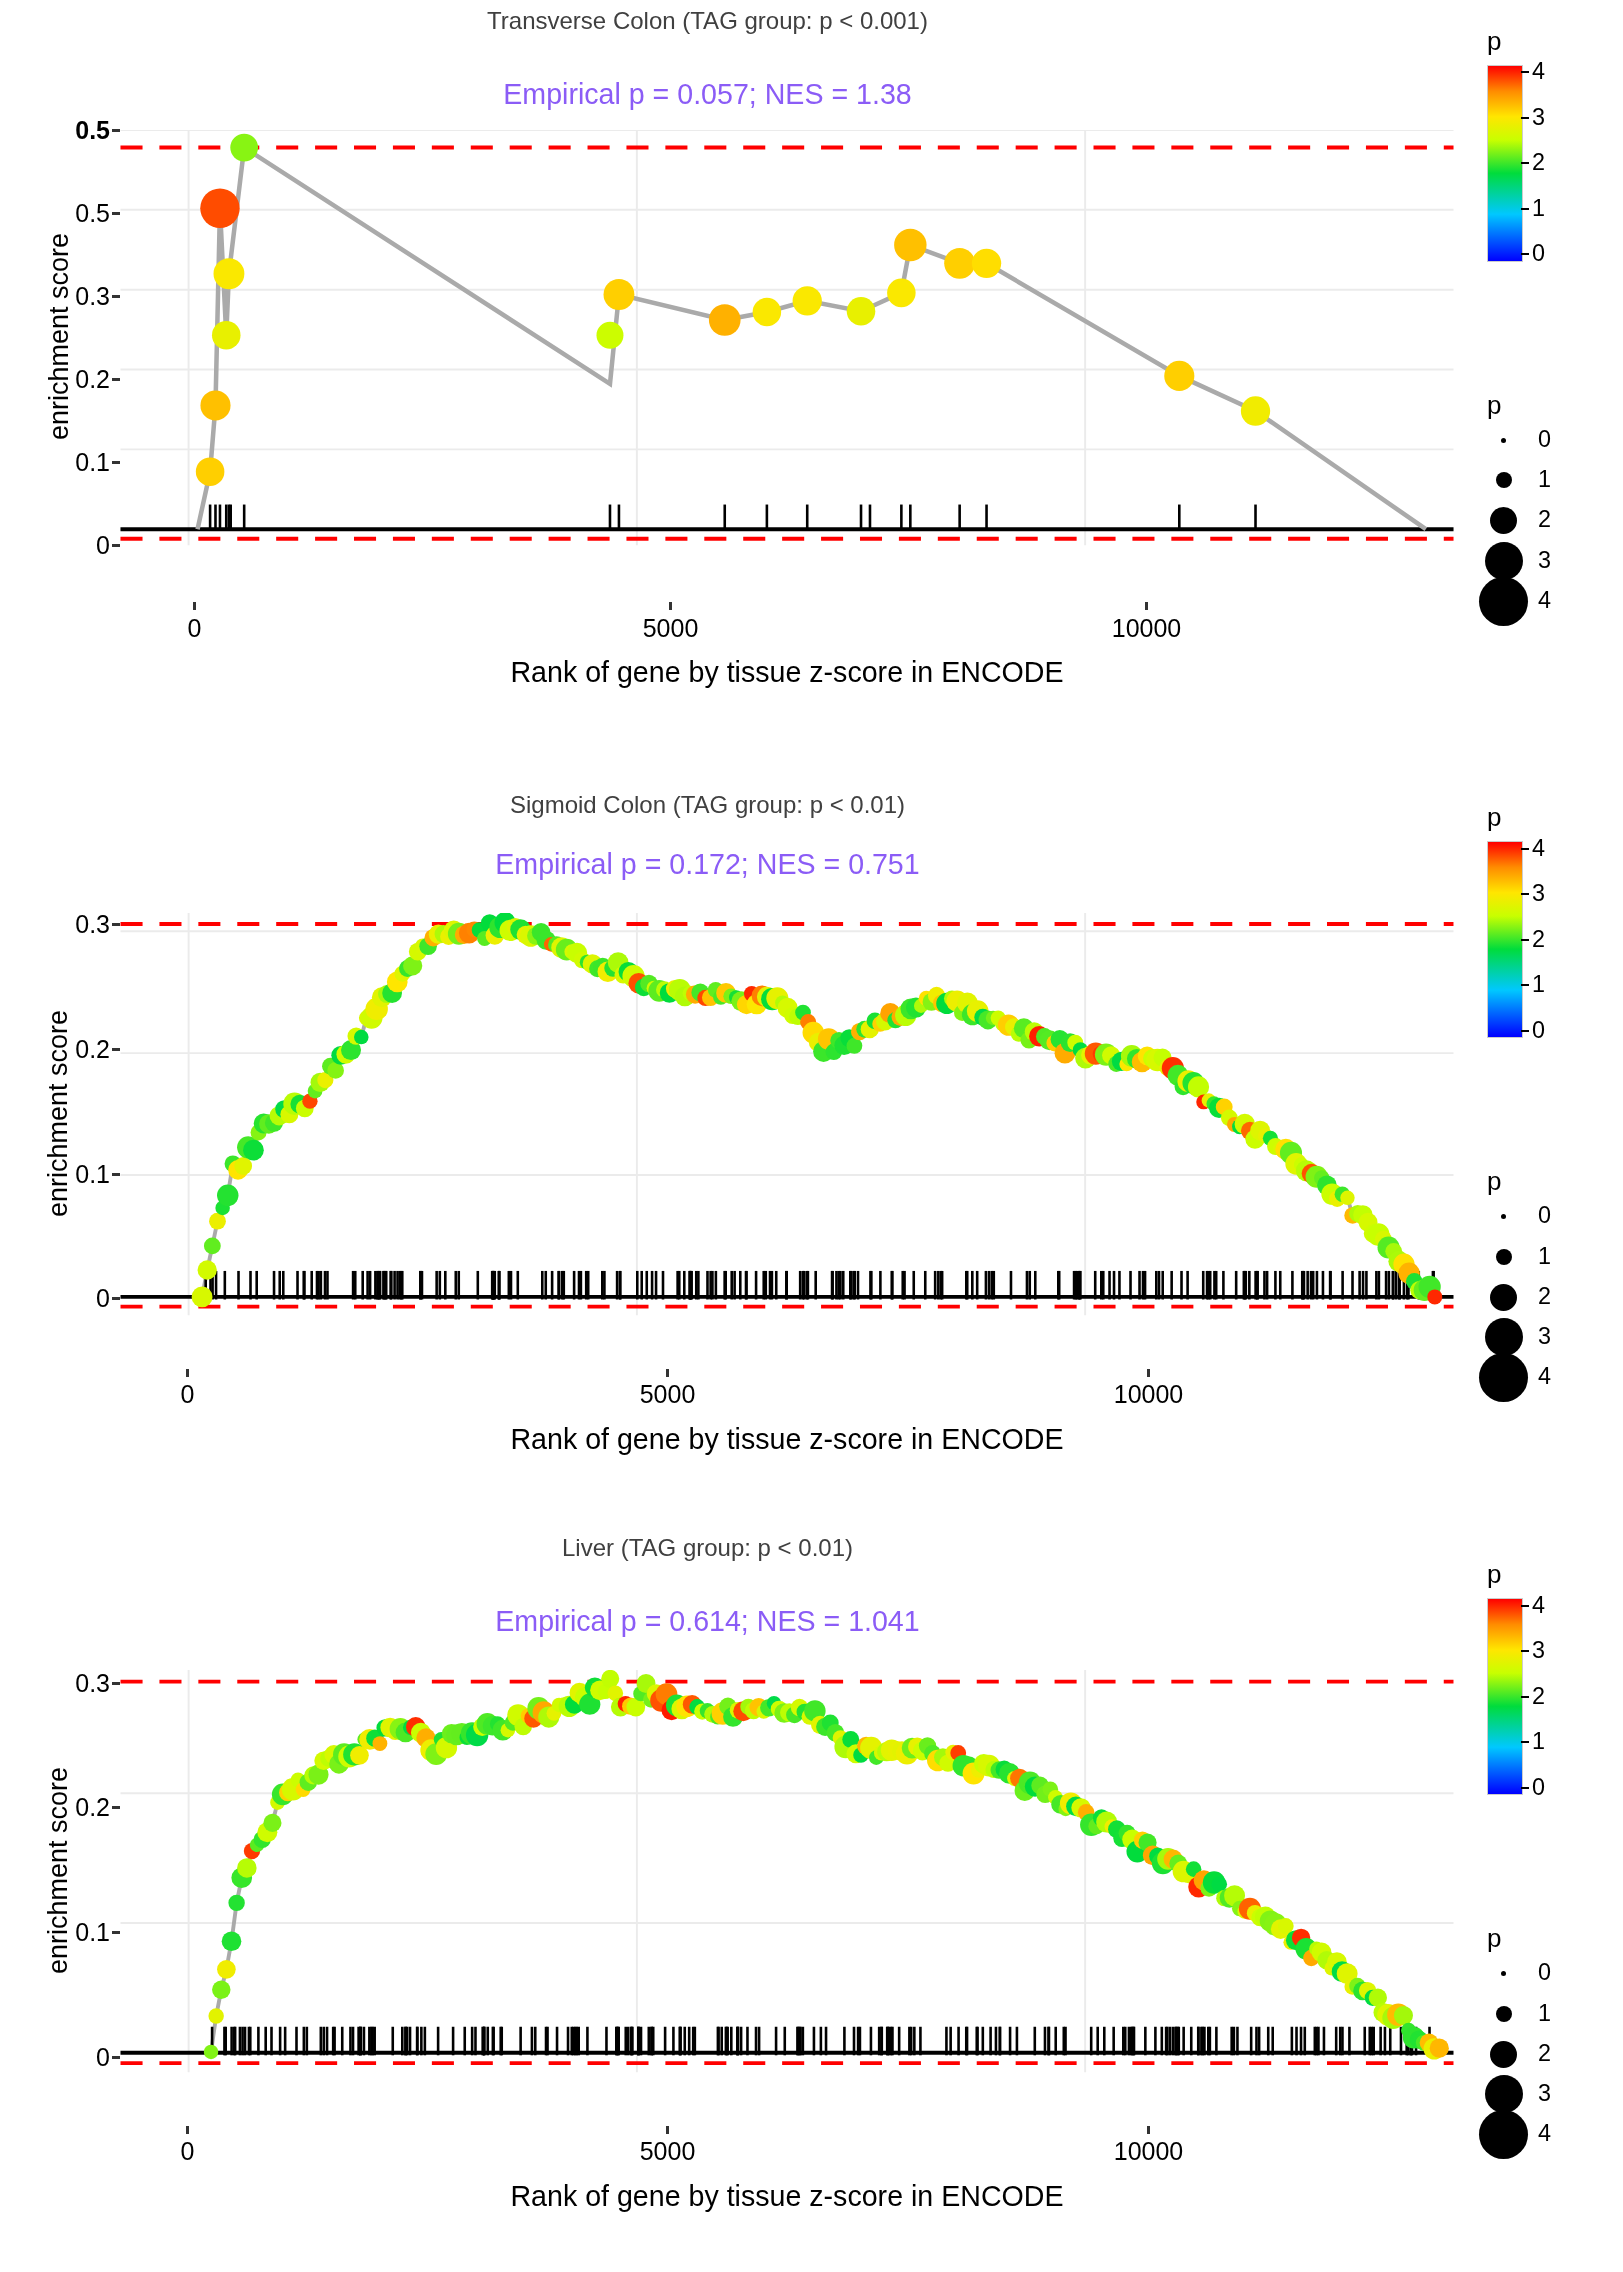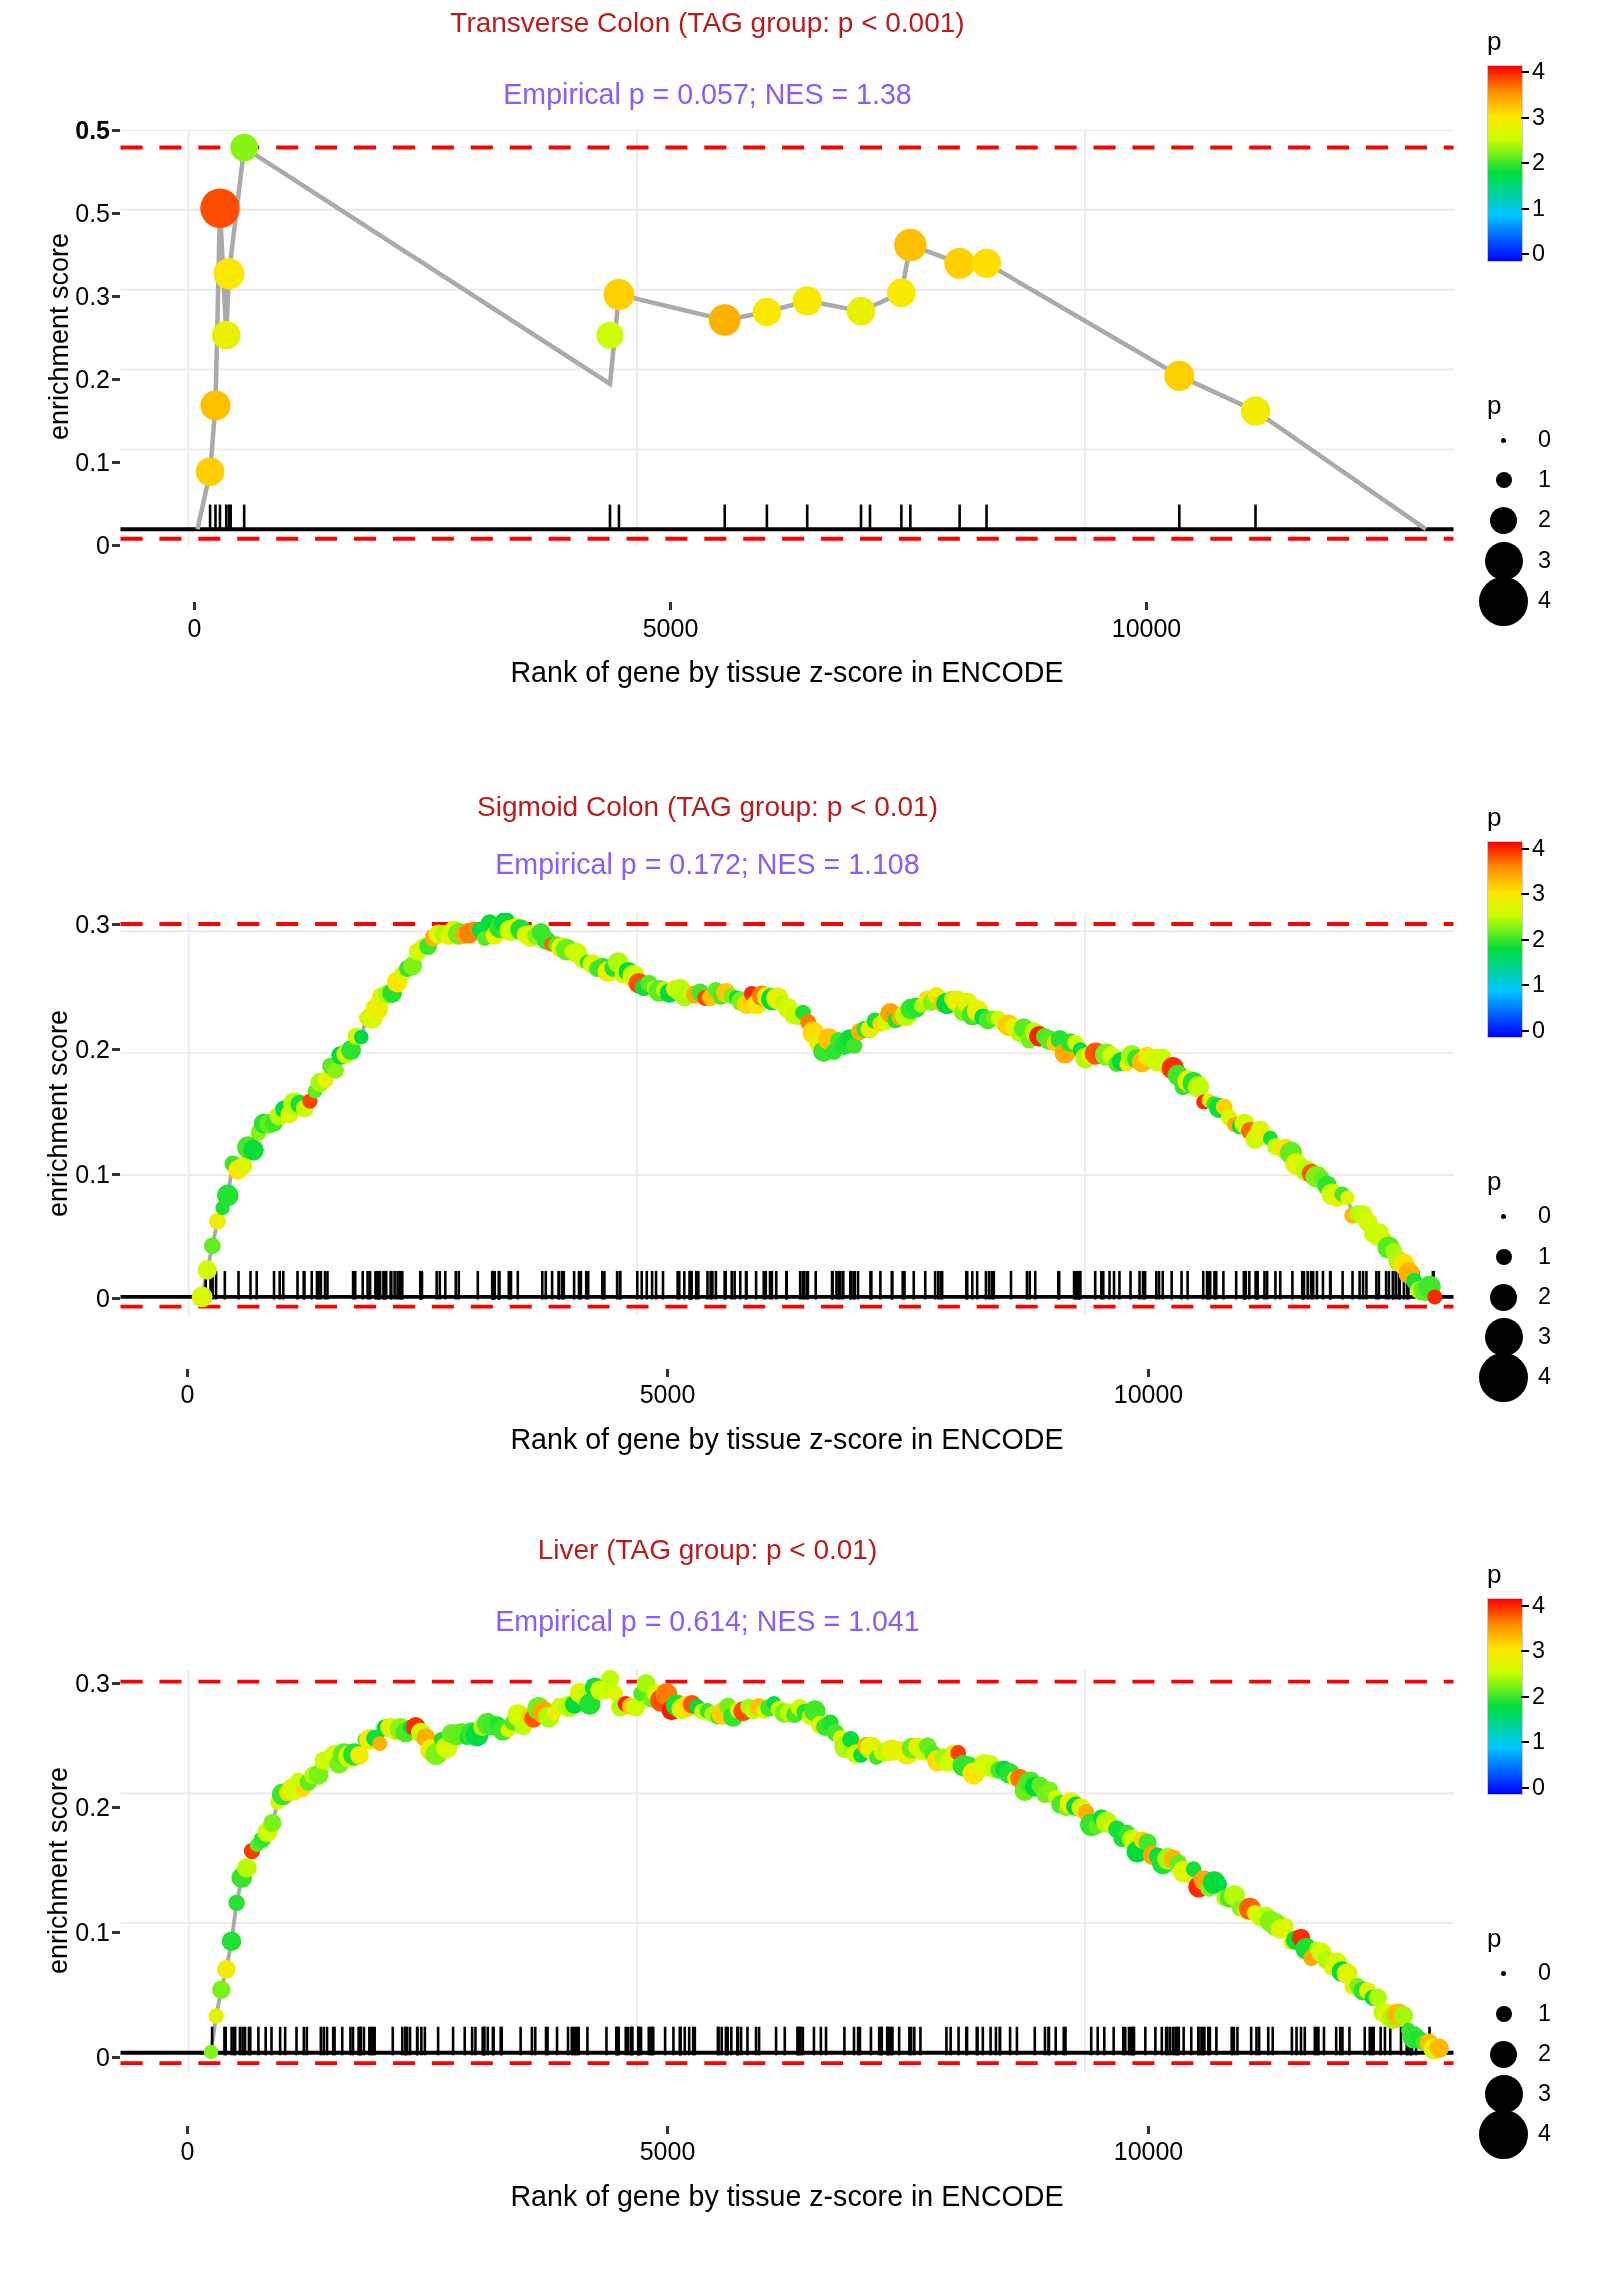--- a/index.html
+++ b/index.html
@@ -22,22 +22,22 @@
   .panel {
     position: relative;
     width: 1623px;
     height: 757px;
   }
   .title {
     position: absolute;
     left: 0;
     right: 208px;
     text-align: center;
-    font-size: 28px;
-    color: #b91c1c;
+    font-size: 24px;
+    color: #404040;
     white-space: nowrap;
   }
   .subtitle {
     position: absolute;
     left: 0;
     right: 208px;
     text-align: center;
     font-size: 28.6px;
     color: #8b5cf6;
     white-space: nowrap;
@@ -189,21 +189,21 @@
         <div class="legend-col-label" style="left: 1538px; top: 466px;">1</div>
         <div class="size-dot" style="width: 27px; height: 27px; left: 1490px; top: 507px;"></div>
         <div class="legend-col-label" style="left: 1538px; top: 506px;">2</div>
         <div class="size-dot" style="width: 38px; height: 38px; left: 1485px; top: 542px;"></div>
         <div class="legend-col-label" style="left: 1538px; top: 547px;">3</div>
         <div class="size-dot" style="width: 49px; height: 49px; left: 1479px; top: 577px;"></div>
         <div class="legend-col-label" style="left: 1538px; top: 587px;">4</div>
       </div>
       <div class="panel" style="position: absolute; left: 0px; top: 757px;">
         <div class="title" style="top: 34px;">Sigmoid Colon (TAG group: p &lt; 0.01)</div>
-        <div class="subtitle" style="top: 91px;">Empirical p = 0.172; NES = 1.108</div>
+        <div class="subtitle" style="top: 91px;">Empirical p = 0.172; NES = 0.751</div>
         <svg width="1334" height="480" style="position: absolute; left: 120px; top: 156px;" viewBox="0 0 2055 740">
           <line x1="0" x2="2055" y1="591.8181818181819" y2="591.8181818181819" stroke="#EBEBEB" stroke-width="3"></line>
           <line x1="0" x2="2055" y1="403.93939393939394" y2="403.93939393939394" stroke="#EBEBEB" stroke-width="3"></line>
           <line x1="0" x2="2055" y1="216.060606060606" y2="216.060606060606" stroke="#EBEBEB" stroke-width="3"></line>
           <line x1="0" x2="2055" y1="28.181818181818244" y2="28.181818181818244" stroke="#EBEBEB" stroke-width="3"></line>
           <line y1="0" y2="620" x1="105" x2="105" stroke="#EBEBEB" stroke-width="3"></line>
           <line y1="0" y2="620" x1="796.0714285714286" x2="796.0714285714286" stroke="#EBEBEB" stroke-width="3"></line>
           <line y1="0" y2="620" x1="1487.142857142857" x2="1487.142857142857" stroke="#EBEBEB" stroke-width="3"></line>
           <line x1="0" x2="2055" y1="16.90909090909099" y2="16.90909090909099" stroke="#FF0000" stroke-width="6" stroke-dasharray="34,26"></line>
           <line x1="0" x2="2055" y1="606.8484848484849" y2="606.8484848484849" stroke="#FF0000" stroke-width="6" stroke-dasharray="34,26"></line>

